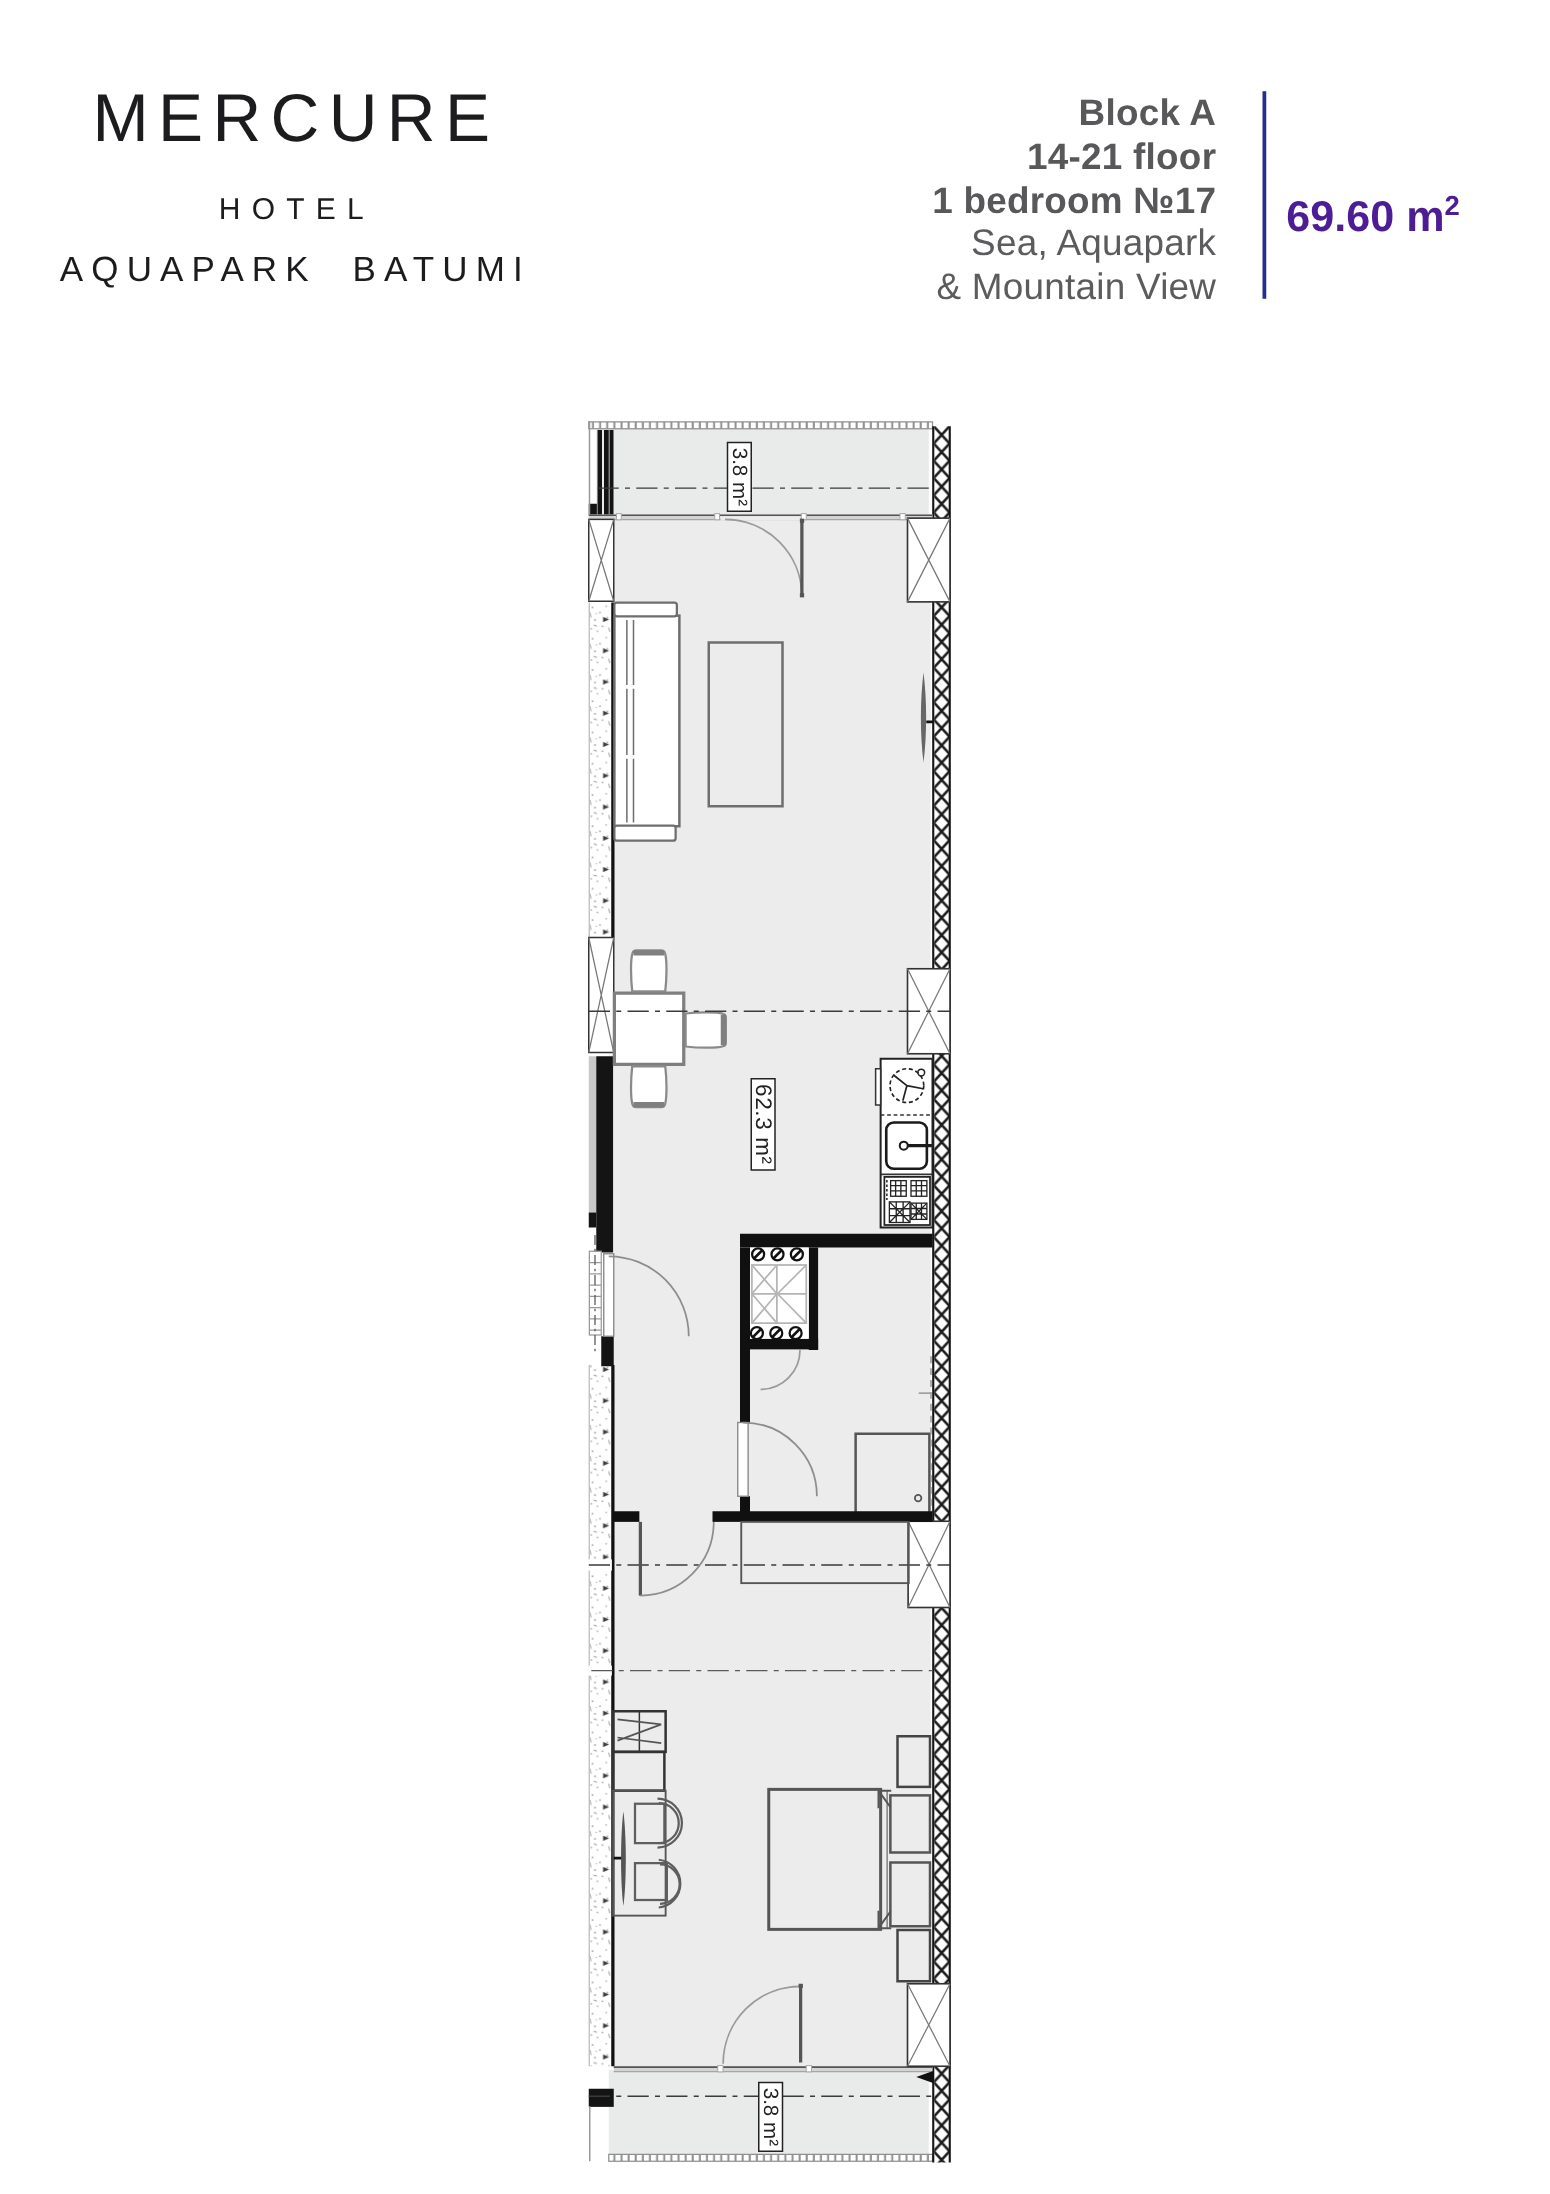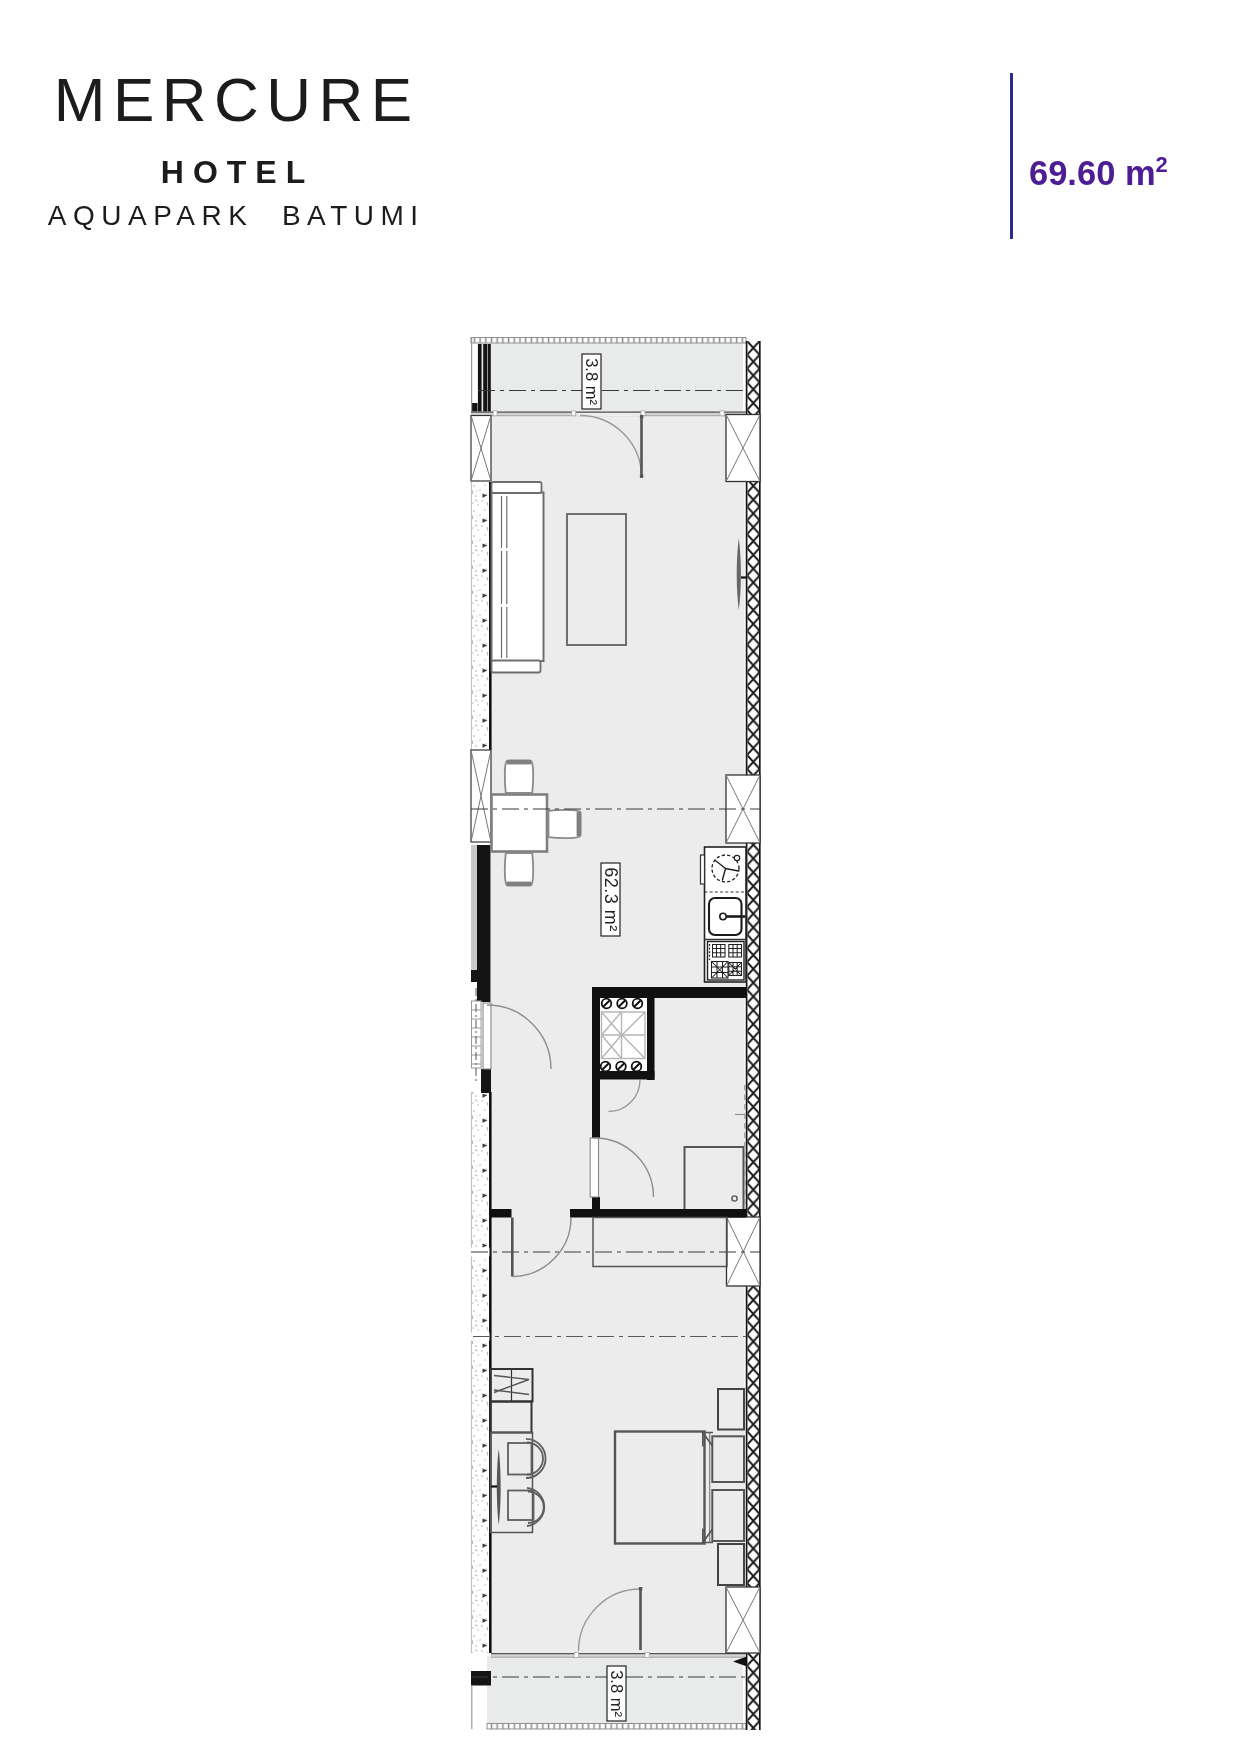--- a/index.html
+++ b/index.html
@@ -5,34 +5,35 @@
   html,body{margin:0;padding:0;background:#ffffff;}
   #page{position:relative;width:1240px;height:1755px;background:#ffffff;overflow:hidden;
         font-family:"Liberation Sans", sans-serif;}
   .hdrR{position:absolute;top:74px;right:267px;text-align:right;color:#58585a;
         font-size:29.5px;line-height:34.8px;font-weight:700;letter-spacing:0.2px;}
   .hdrR .lt{font-weight:400;color:#5c5c5e;}
   .area{position:absolute;left:1029px;top:152px;color:#4c1d95;font-weight:700;font-size:34.5px;}
   .area sup{font-size:22px;}
   .vline{position:absolute;left:1010px;top:73px;width:3px;height:166px;background:#272d8c;}
   .logo{position:absolute;left:0;top:0;width:466px;text-align:center;color:#1c1c1e;}
-  .l1{position:absolute;top:64px;left:0;width:466px;font-size:62px;font-weight:400;letter-spacing:7.5px;text-indent:7.5px;}
-  .l2{position:absolute;top:154px;left:0;width:466px;font-size:32px;font-weight:700;letter-spacing:9px;text-indent:9px;}
+  .l1{position:absolute;top:64px;left:0;width:466px;font-size:54px;font-weight:400;letter-spacing:7.5px;text-indent:7.5px;}
+  .l2{position:absolute;top:154px;left:0;width:466px;font-size:24px;font-weight:400;letter-spacing:9px;text-indent:9px;}
   .l3{position:absolute;top:200px;left:0;width:466px;font-size:28px;font-weight:400;letter-spacing:6.5px;text-indent:6.5px;}
 </style>
 </head>
 <body>
 <div id="page">
 
   <div class="logo">
     <div class="l1">MERCURE</div>
     <div class="l2">HOTEL</div>
     <div class="l3">AQUAPARK&nbsp;&nbsp;BATUMI</div>
   </div>
 
+  <div class="hdrR">Block A<br>14-21 floor<br>1 bedroom №17<br><span class="lt">Sea, Aquapark<br>&amp; Mountain View</span></div>
 
   <div class="vline"></div>
 
   <div class="area">69.60 m<sup>2</sup></div>
 
   <svg width="1240" height="1755" viewBox="0 0 1240 1755" style="position:absolute;left:0;top:0;" fill="none" stroke-linecap="butt">
     <defs>
 
       <pattern id="xh" width="12.6" height="13.8" patternUnits="userSpaceOnUse" x="747" y="341">
         <path d="M0,0 L12.6,13.8 M12.6,0 L0,13.8 M-12.6,0 L0,13.8 M25.2,0 L12.6,13.8" stroke="#1a1a1a" stroke-width="2"></path>

